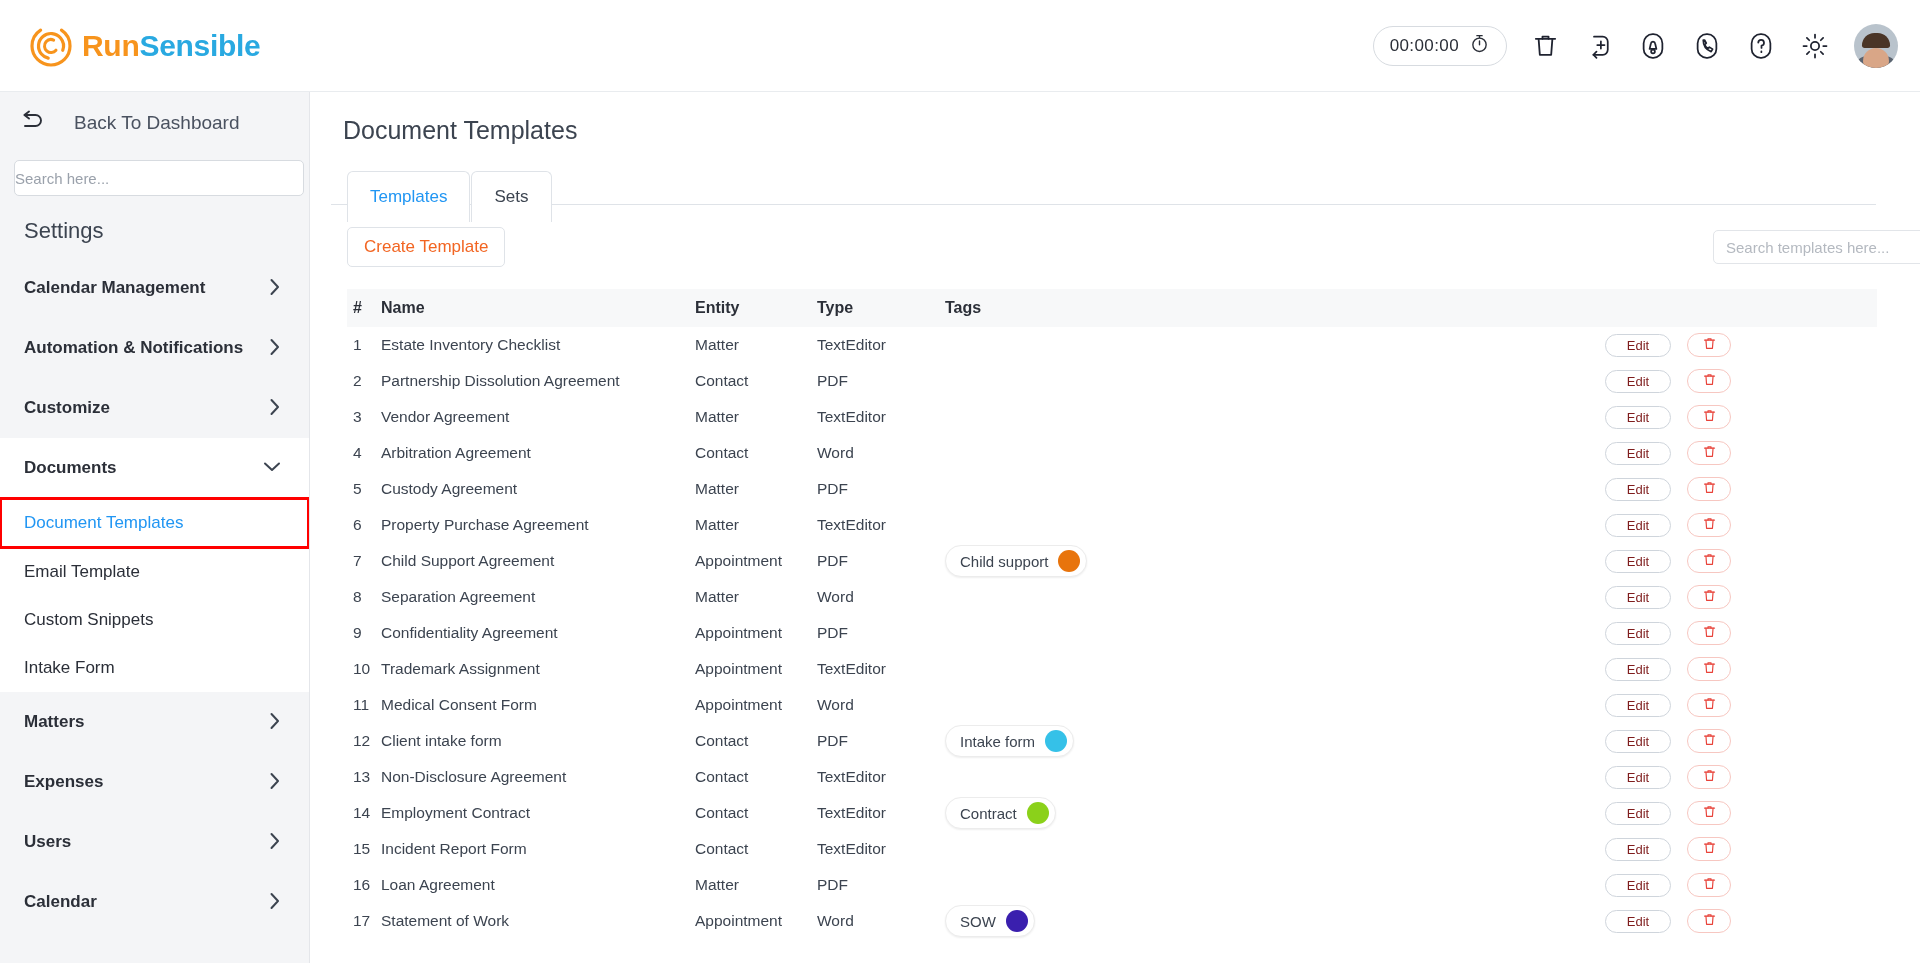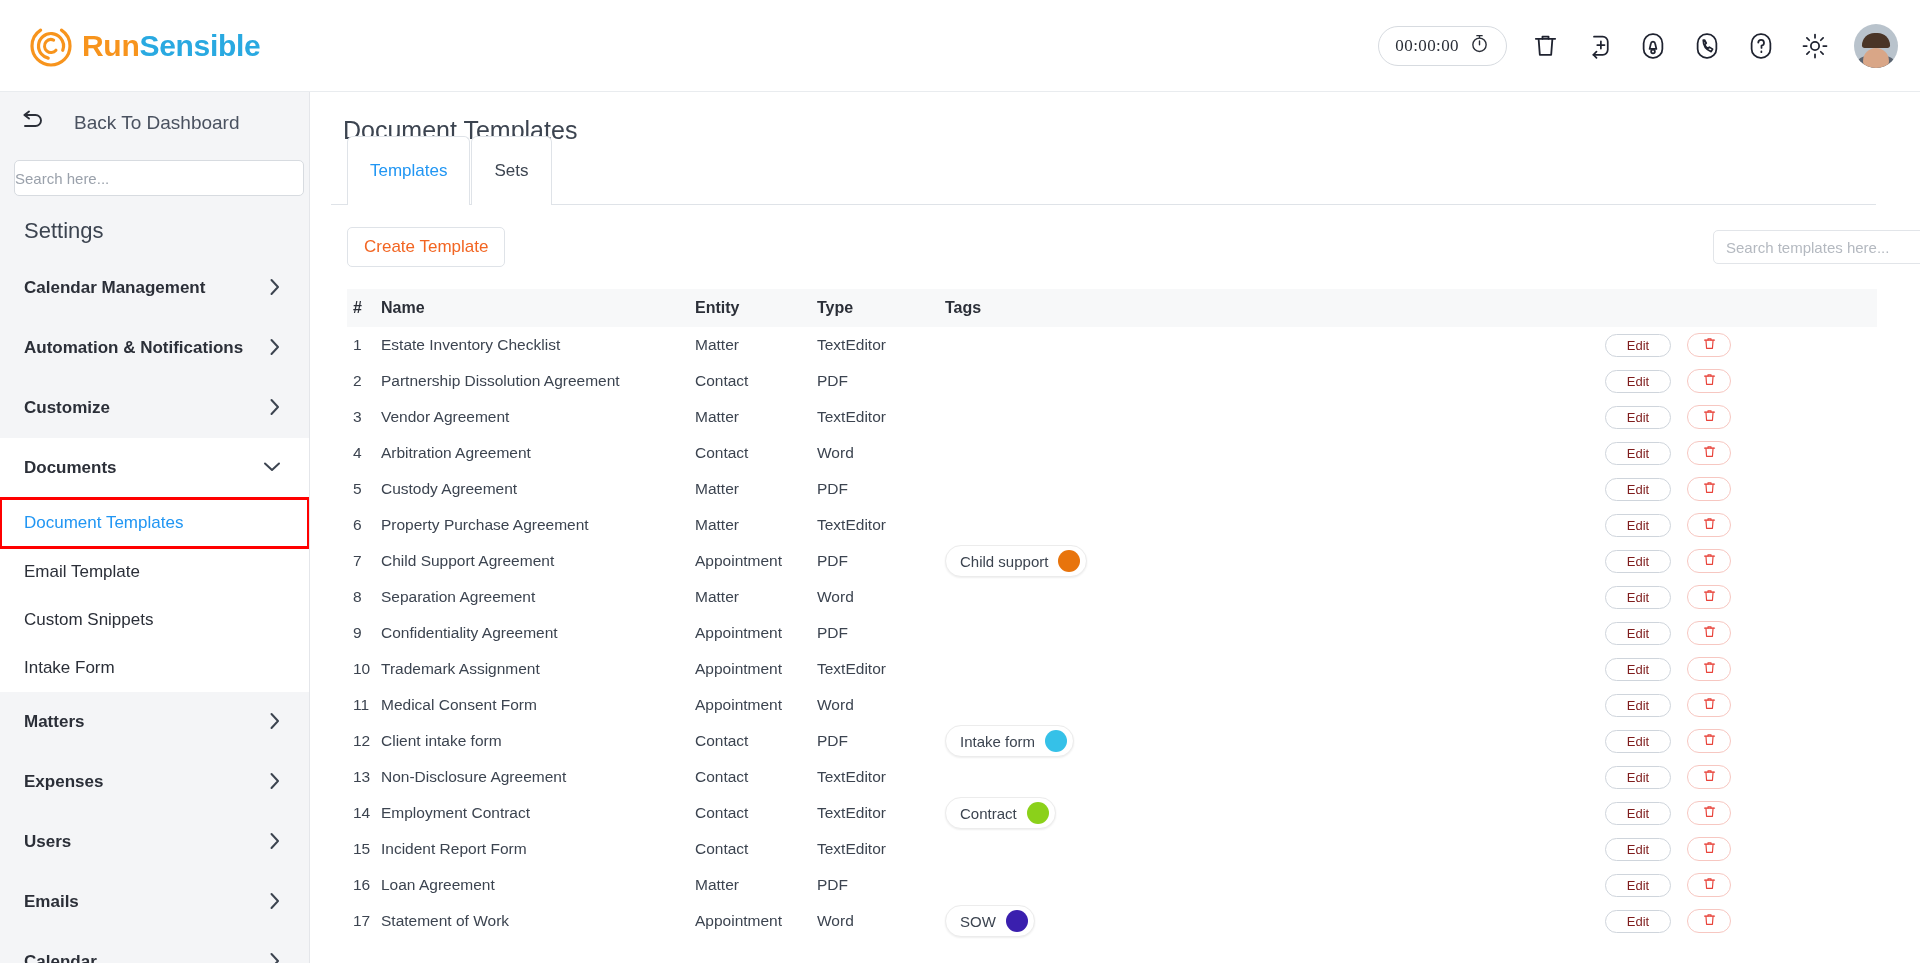--- a/index.html
+++ b/index.html
@@ -33,21 +33,21 @@
     display: flex; align-items: center; gap: 24px;
   }
   .timer-box {
     display: flex; align-items: center; gap: 10px;
     border: 1px solid #d7dbe0; border-radius: 22px;
     padding: 8px 16px; height: 40px;
     background: #fff;
   }
   .timer-value {
     font-size: 17px; color: #2b2f38; letter-spacing: 0.4px;
-    font-family: Liberation Serif, serif;
+    font-family: Liberation Sans, sans-serif;
   }
   .hicon { cursor: pointer; display: flex; align-items: center; justify-content: center; }
   .avatar {
     width: 44px; height: 44px; border-radius: 50%;
     overflow: hidden; background: #b9c3cc;
     position: relative; cursor: pointer;
   }
   .avatar .face {
     position: absolute; left: 50%; top: 56%;
     transform: translateX(-50%);
@@ -131,23 +131,23 @@
   }
   .tabs {
     display: flex; align-items: flex-end;
     margin: 22px 0 0 20px;
     border-bottom: 1px solid #dfe3e8;
     width: 1545px; height: 38px;
   }
   .tab {
     border: 1px solid #dfe3e8; border-bottom: none;
     border-radius: 6px 6px 0 0;
-    padding: 24px 22px; font-size: 17px;
+    padding: 15px 22px; font-size: 17px;
     background: #fff; cursor: pointer;
-    position: relative; top: 1px;
+    position: relative; top: 18px;
     margin-left: 16px;
   }
   .tab.active { color: #2196f3; }
   .tab.inactive { color: #3c4450; margin-left: 1px; }
 
   .toolbar {
     display: flex; align-items: center;
     margin: 22px 0 0 36px; width: 1620px; justify-content: center;
   }
   .create-btn {
@@ -380,28 +380,20 @@
   </div>
   <div class="nav-item">
     <span>Users</span>
     <span class="chev">
       <svg width="12" height="18" viewBox="0 0 12 18" fill="none" stroke="#3c4450" stroke-width="2" stroke-linecap="round" stroke-linejoin="round">
           <path d="M2.5 2L9 9l-6.5 7"></path>
         </svg>
     </span>
   </div>
   <div class="nav-item">
-    <span>Emails</span>
-    <span class="chev">
-      <svg width="12" height="18" viewBox="0 0 12 18" fill="none" stroke="#3c4450" stroke-width="2" stroke-linecap="round" stroke-linejoin="round">
-          <path d="M2.5 2L9 9l-6.5 7"></path>
-        </svg>
-    </span>
-  </div>
-  <div class="nav-item">
     <span>Calendar</span>
     <span class="chev">
       <svg width="12" height="18" viewBox="0 0 12 18" fill="none" stroke="#3c4450" stroke-width="2" stroke-linecap="round" stroke-linejoin="round">
           <path d="M2.5 2L9 9l-6.5 7"></path>
         </svg>
     </span>
   </div>
 </div>
 
 <div class="main">

